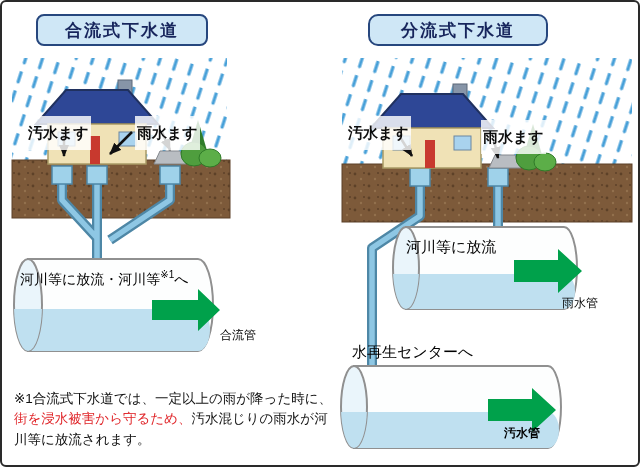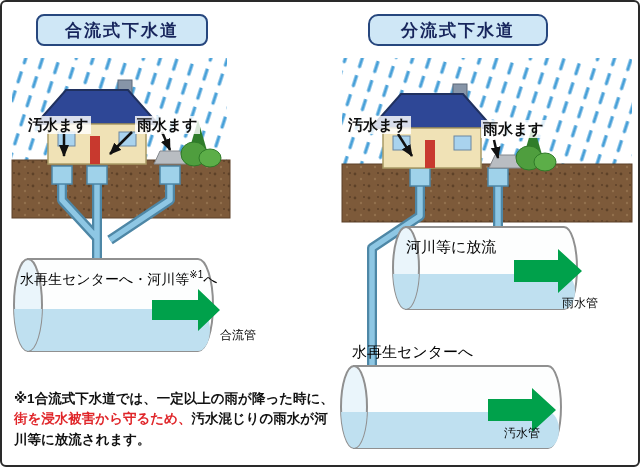--- a/index.html
+++ b/index.html
@@ -7,36 +7,36 @@
   body { font-family:"Liberation Sans","DejaVu Sans",sans-serif; }
   .page { position:relative; width:640px; height:467px; background:#fff;
           border:2px solid #2a2a2a; border-radius:6px; overflow:hidden; }
   .scene { position:absolute; left:0; top:0; }
   .titlebox { position:absolute; display:flex; align-items:center; justify-content:center;
               background:#cfe7f6; border:2px solid #27477e; border-radius:8px;
               font-size:17px; font-weight:bold; color:#17255c; letter-spacing:2px;text-align:right; }
   #title-left  { left:34px;  top:12px; width:172px; height:32px; }
   #title-right { left:366px; top:12px; width:180px; height:32px;border-radius:10px; }
   .lbl { position:absolute; font-size:15px; font-weight:bold; color:#0d0d0d;
-         white-space:nowrap; background:rgba(255,255,255,.82); padding:0 2px; line-height:1.2; }
+         white-space:nowrap; background:rgba(255,255,255,.82); padding:8px 2px; line-height:1.2; }
   #lbl-sewage-left  { left:24px;  top:114px; }
   #lbl-rain-left    { left:133px; top:114px; }
   #lbl-sewage-right { left:344px; top:114px; }
   #lbl-rain-right   { left:479px; top:118px; }
   .txt { position:absolute; color:#000; white-space:nowrap; line-height:1.2; }
   #combined-dest { left:18px;  top:267px; font-size:14px; }
   #rainpipe-dest { left:404px; top:236px; font-size:15px; }
   #sewpipe-dest  { left:350px; top:341px; font-size:15px; }
   .pipename { position:absolute; font-size:12px; color:#000; white-space:nowrap; }
   #name-combined { left:198px; top:325px;margin-left:20px; }
   #name-rain     { left:560px; top:293px; }
-  #name-sewage   { left:502px; top:423px; }
+  #name-sewage   { left:502px; top:423px;font-weight:bold; }
   sup.ref { font-size:10px; vertical-align:super; }
   .note { position:absolute; left:12px; top:387px; width:322px;
-          font-size:13.5px; line-height:1.5; color:#111;font-weight:bold; }
+          font-size:13.5px; line-height:1.5; color:#111; }
   .note .red { color:#e0262a; }
 </style>
 </head>
 <body>
 
 <div class="page">
 
   <svg class="scene" width="640" height="467" viewBox="0 0 640 467">
     <defs>
       <pattern id="rain" width="16" height="20" patternUnits="userSpaceOnUse" patternTransform="rotate(18)">
@@ -141,21 +141,21 @@
   <div class="titlebox" id="title-right">
     <span>分流式下水道</span>
   </div>
 
   <span class="lbl" id="lbl-sewage-left">汚水ます</span>
   <span class="lbl" id="lbl-rain-left">雨水ます</span>
   <span class="lbl" id="lbl-sewage-right">汚水ます</span>
   <span class="lbl" id="lbl-rain-right">雨水ます</span>
 
   <span class="txt" id="combined-dest">
-    <span>水再生センターへ・河川等</span><sup class="ref">※1</sup><span>へ</span>
+    <span>河川等に放流・河川等</span><sup class="ref">※1</sup><span>へ</span>
   </span>
   <span class="txt" id="sewpipe-dest">水再生センターへ</span>
   <span class="txt" id="rainpipe-dest">河川等に放流</span>
 
   <span class="pipename" id="name-combined">合流管</span>
   <span class="pipename" id="name-rain">雨水管</span>
   <span class="pipename" id="name-sewage">汚水管</span>
 
   <p class="note"><span>※1合流式下水道では、一定以上の雨が降った時に、</span><span class="red">街を浸水被害から守るため、</span><span>汚水混じりの雨水が河川等に放流されます。</span></p>
 

